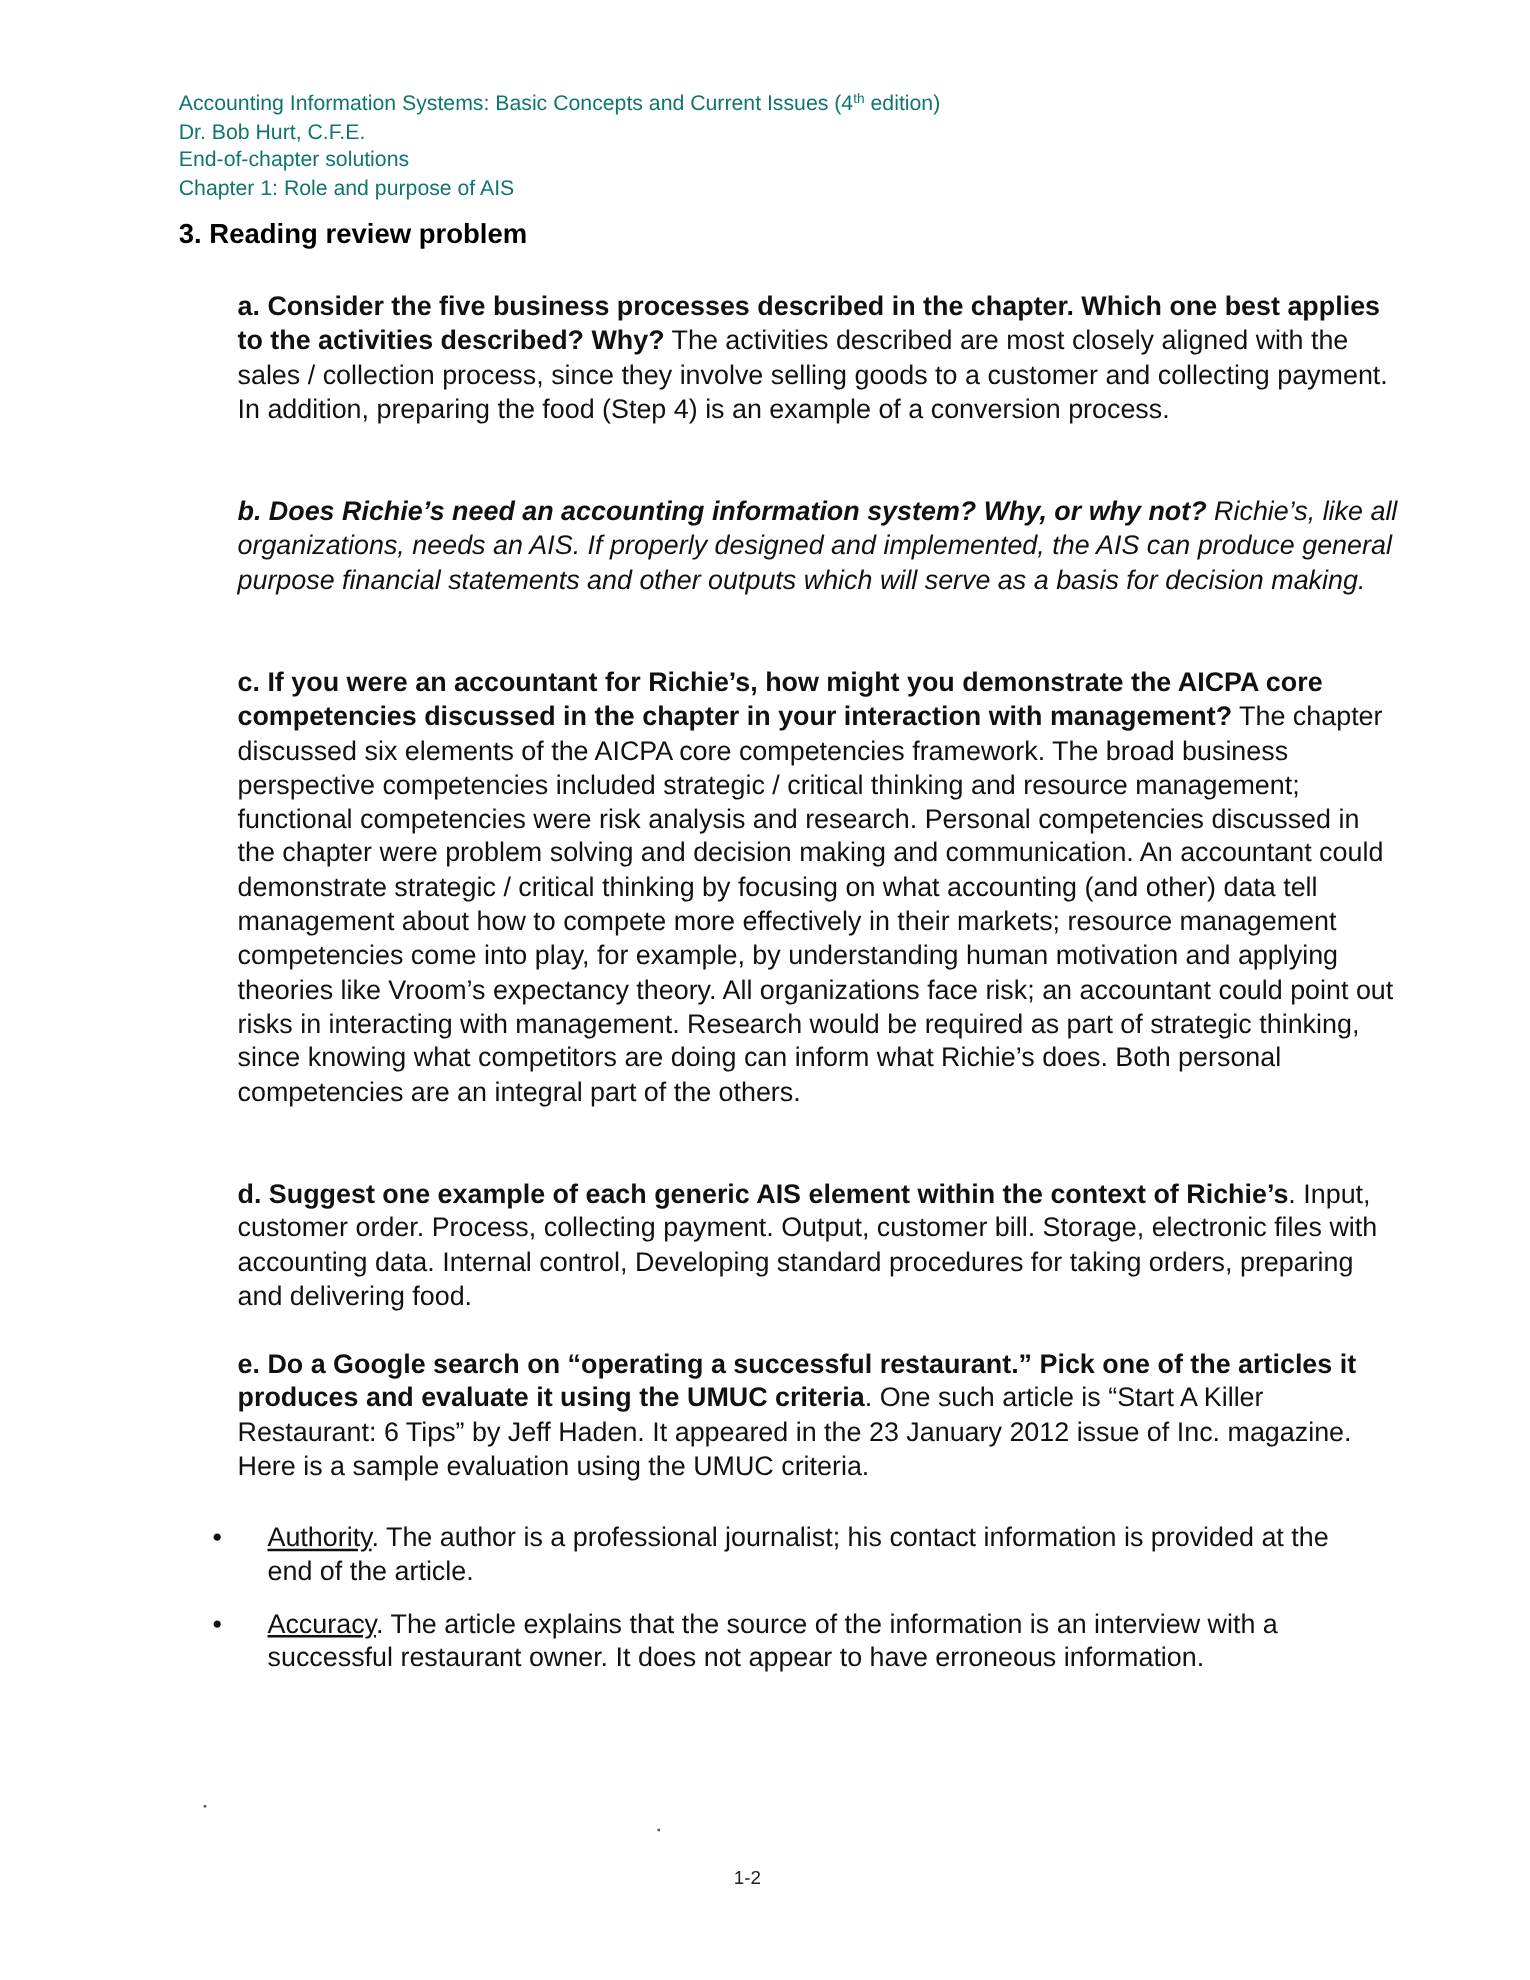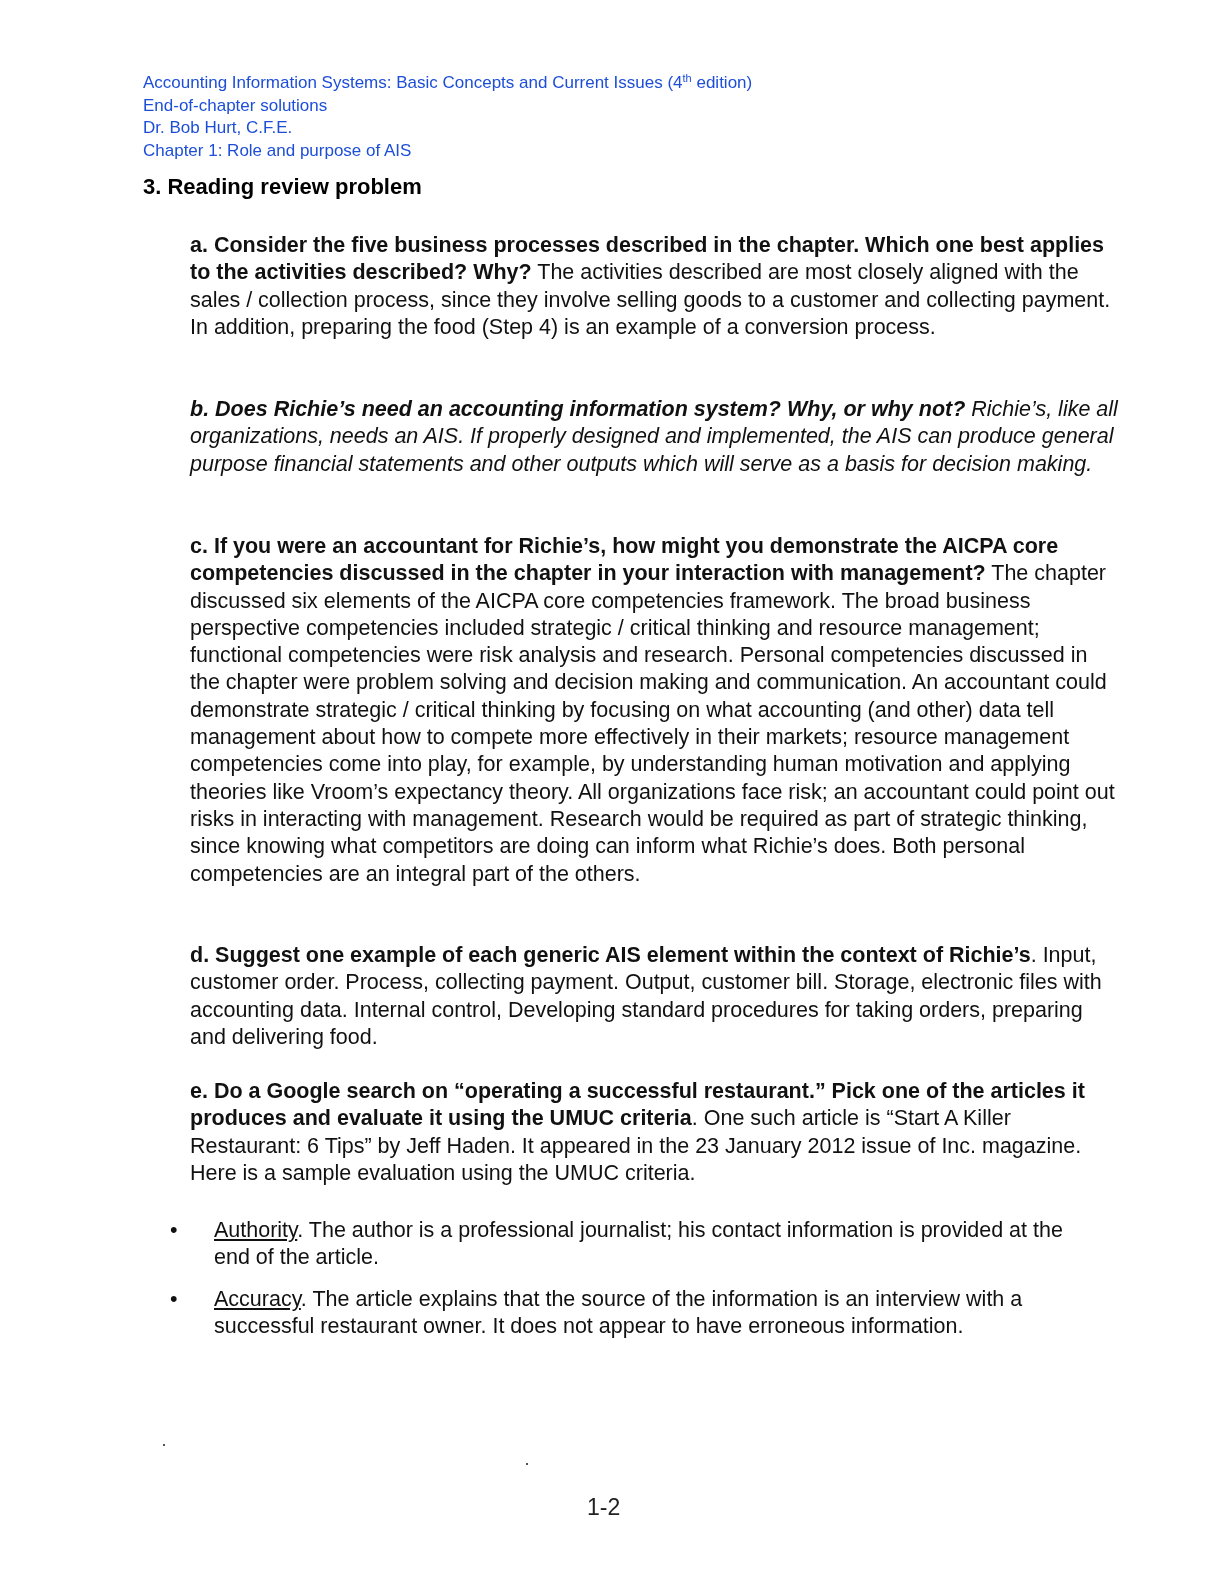--- a/index.html
+++ b/index.html
@@ -1,36 +1,36 @@
 <!DOCTYPE html>
 <html><head>
 <meta charset="utf-8">
 <style>
   html, body { margin: 0; padding: 0; background: #ffffff; }
   body { width: 1224px; height: 1584px; position: relative; overflow: hidden;
          font-family: "Liberation Sans", sans-serif; color: #111; }
-  .header { position: absolute; left: 143px; top: 72px; font-size: 17px; line-height: 22.5px; color: #1d4ed8; }
+  .header { position: absolute; left: 143px; top: 72px; font-size: 17px; line-height: 22.5px; color: #0f766e; }
   .header sup { font-size: 11px; vertical-align: 6px; line-height: 0; }
   .heading { position: absolute; left: 143px; top: 174px; font-size: 22px; font-weight: bold; color: #000000; }
   .para { position: absolute; left: 143px; width: 930px; font-size: 21.5px; line-height: 27.3px; color: #111; margin-left: 47px; }
   .para b { font-weight: bold; }
   .bullet { position: absolute; left: 170px; width: 900px; font-size: 21.5px; line-height: 27.3px; }
   .bullet .dot { position: absolute; left: 0; top: 0; }
   .bullet .txt { position: absolute; left: 44px; width: 850px; }
   .bullet u { text-decoration: underline; }
   .speck { position: absolute; width: 2px; height: 2px; background: #555; }
-  .pagenum { position: absolute; left: 587px; top: 1494px; font-size: 23px; color: #222; }
+  .pagenum { position: absolute; left: 587px; top: 1494px; font-size: 15px; color: #222; }
 </style>
 </head>
 <body>
 
 <div class="header">
   <div><span>Accounting Information Systems:  Basic Concepts and Current Issues (4</span><sup>th</sup><span> edition)</span></div>
+  <div>Dr. Bob Hurt, C.F.E.</div>
   <div>End-of-chapter solutions</div>
-  <div>Dr. Bob Hurt, C.F.E.</div>
   <div>Chapter 1:  Role and purpose of AIS</div>
 </div>
 
 <div class="heading">3.  Reading review problem</div>
 
 <div class="para" style="top:232px;"><b>a.  Consider the five business processes described in the chapter.  Which one best applies to the activities described?  Why?</b><span>  The activities described are most closely aligned with the sales / collection process, since they involve selling goods to a customer and collecting payment.  In addition, preparing the food (Step 4) is an example of a conversion process.</span></div>
 
 <div class="para" style="top:396px;font-style:italic;"><b>b.  Does Richie’s need an accounting information system?  Why, or why not?</b><span> Richie’s, like all organizations, needs an AIS.  If properly designed and implemented, the AIS can produce general purpose financial statements and other outputs which will serve as a basis for decision making.</span></div>
 
 <div class="para" style="top:533px;"><b>c.  If you were an accountant for Richie’s, how might you demonstrate the AICPA core competencies discussed in the chapter in your interaction with management?</b><span>  The chapter discussed six elements of the AICPA core competencies framework.  The broad business perspective competencies included strategic / critical thinking and resource management; functional competencies were risk analysis and research.  Personal competencies discussed in the chapter were problem solving and decision making and communication.  An accountant could demonstrate strategic / critical thinking by focusing on what accounting (and other) data tell management about how to compete more effectively in their markets; resource management competencies come into play, for example, by understanding human motivation and applying theories like Vroom’s expectancy theory.  All organizations face risk; an accountant could point out risks in interacting with management.  Research would be required as part of strategic thinking, since knowing what competitors are doing can inform what Richie’s does.  Both personal competencies are an integral part of the others.</span></div>

